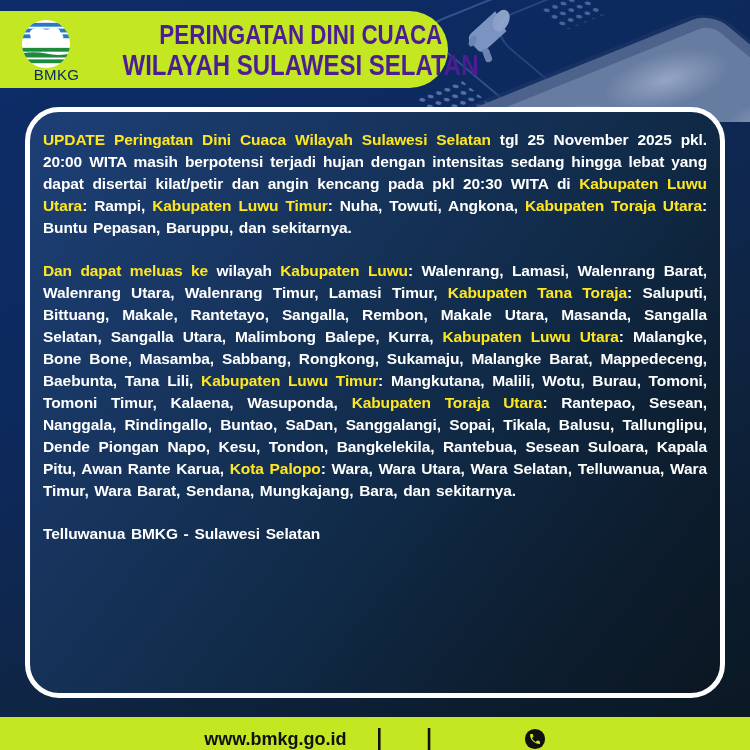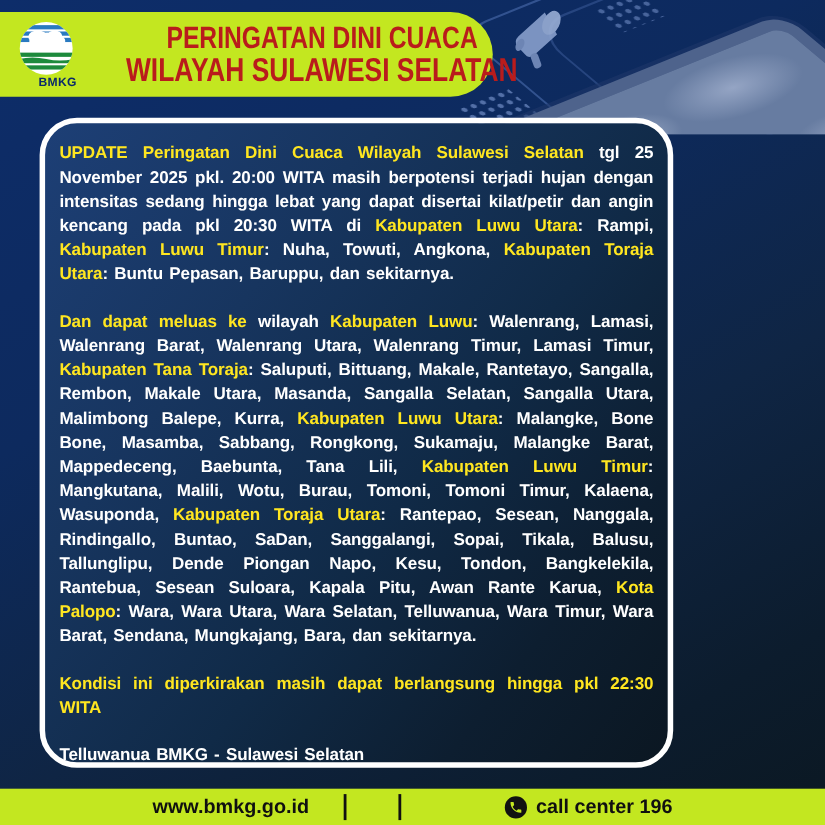--- a/index.html
+++ b/index.html
@@ -20,34 +20,34 @@
       radial-gradient(ellipse 46px 26px at 48% 62%, rgba(181,212,74,.95), transparent 72%),
       radial-gradient(ellipse 60px 30px at 84% 70%, rgba(150,165,195,.7), transparent 70%),
       #677ca1;}
   .dots1{top:84px;left:58px;width:50px;height:36px;background-image:radial-gradient(circle,rgba(130,158,215,.6) 2px,transparent 2.6px);background-size:9px 9px;}
   .dots2{top:-4px;left:180px;width:46px;height:30px;background-image:radial-gradient(circle,rgba(130,158,215,.5) 2px,transparent 2.6px);background-size:9px 9px;}
   .megaphone{position:absolute;top:8px;left:88px;}
   
   .banner{position:absolute;left:0;top:11px;width:448px;height:77px;border-radius:0 39px 39px 0;
     display:flex;align-items:center;z-index:3;}
   .logo-wrap{margin-left:14px;width:64px;display:flex;flex-direction:column;align-items:center;}
-  .logo-label{font-size:11px;font-weight:bold;color:#0a2a6a;line-height:10px;margin-top:1px;letter-spacing:.3px;margin-left:21px;}
-  .titles{flex:1;display:flex;flex-direction:column;align-items:center;justify-content:center;color:#b91c1c;font-weight:bold;}
+  .logo-label{font-size:15px;font-weight:normal;color:#0a2a6a;line-height:10px;margin-top:1px;letter-spacing:.3px;margin-left:21px;}
+  .titles{flex:1;display:flex;flex-direction:column;align-items:center;justify-content:center;color:#4c1d95;font-weight:bold;}
   .title-line1{font-size:28px;line-height:29px;white-space:nowrap;transform:scaleX(.8);}
   .title-line2{font-size:30px;line-height:31px;white-space:nowrap;transform:scaleX(.8);}
   
-  .content-box{position:absolute;left:36px;top:107px;width:576px;height:591px;box-sizing:border-box;
+  .content-box{position:absolute;left:25px;top:107px;width:700px;height:591px;box-sizing:border-box;
     border:5px solid #ffffff;border-radius:34px;z-index:2;padding:17px 13px 10px 13px;
     background:linear-gradient(128deg,#1d3f76 0%,#17355f 30%,#102a47 58%,#0d1e30 80%,#0b1722 100%);}
   .para{margin:0 0 21px 0;font-size:15.5px;line-height:22px;font-weight:bold;text-align:justify;
     letter-spacing:-.1px;word-spacing:1.5px;}
   .run-y{color:#ffe620;}
   .run-w{color:#ffffff;}
   
-  .footer{position:absolute;left:0;bottom:0;width:750px;height:33px;display:flex;align-items:center;
+  .footer{position:absolute;left:0;bottom:0;width:750px;height:33px;display:flex;align-items:flex-end;
     justify-content:center;gap:16px;z-index:4;color:#101010;font-weight:bold;font-size:18px;}
   .footer .grp{display:flex;align-items:center;gap:7px;}
   .sep{font-size:20px;transform:scaleY(1.25);margin:0 14px;}
   .gap-wide{width:46px;}
   .ficon{display:block;}
 </style>
 </head>
 <body>
 
 <div class="illus">
@@ -94,32 +94,30 @@
   <div class="titles">
     <div class="title-line1">PERINGATAN DINI CUACA</div>
     <div class="title-line2">WILAYAH SULAWESI SELATAN</div>
   </div>
 </div>
 
 <div class="content-box">
   <div>
       <p class="para"><span class="run-y">UPDATE Peringatan Dini Cuaca Wilayah Sulawesi Selatan</span><span class="run-w"> tgl 25 November 2025 pkl. 20:00 WITA masih berpotensi terjadi hujan dengan intensitas sedang hingga lebat yang dapat disertai kilat/petir dan angin kencang pada pkl 20:30 WITA di </span><span class="run-y">Kabupaten Luwu Utara</span><span class="run-w">: Rampi, </span><span class="run-y">Kabupaten Luwu Timur</span><span class="run-w">: Nuha, Towuti, Angkona, </span><span class="run-y">Kabupaten Toraja Utara</span><span class="run-w">: Buntu Pepasan, Baruppu, dan sekitarnya.</span></p>
       <p class="para"><span class="run-y">Dan dapat meluas ke</span><span class="run-w"> wilayah </span><span class="run-y">Kabupaten Luwu</span><span class="run-w">: Walenrang, Lamasi, Walenrang Barat, Walenrang Utara, Walenrang Timur, Lamasi Timur, </span><span class="run-y">Kabupaten Tana Toraja</span><span class="run-w">: Saluputi, Bittuang, Makale, Rantetayo, Sangalla, Rembon, Makale Utara, Masanda, Sangalla Selatan, Sangalla Utara, Malimbong Balepe, Kurra, </span><span class="run-y">Kabupaten Luwu Utara</span><span class="run-w">: Malangke, Bone Bone, Masamba, Sabbang, Rongkong, Sukamaju, Malangke Barat, Mappedeceng, Baebunta, Tana Lili, </span><span class="run-y">Kabupaten Luwu Timur</span><span class="run-w">: Mangkutana, Malili, Wotu, Burau, Tomoni, Tomoni Timur, Kalaena, Wasuponda, </span><span class="run-y">Kabupaten Toraja Utara</span><span class="run-w">: Rantepao, Sesean, Nanggala, Rindingallo, Buntao, SaDan, Sanggalangi, Sopai, Tikala, Balusu, Tallunglipu, Dende Piongan Napo, Kesu, Tondon, Bangkelekila, Rantebua, Sesean Suloara, Kapala Pitu, Awan Rante Karua, </span><span class="run-y">Kota Palopo</span><span class="run-w">: Wara, Wara Utara, Wara Selatan, Telluwanua, Wara Timur, Wara Barat, Sendana, Mungkajang, Bara, dan sekitarnya.</span></p>
-      <p class="para"><span class="run-y">Kondisi ini diperkirakan masih dapat berlangsung hingga pkl 22:30 WITA</span></p>
       <p class="para"><span class="run-w">Telluwanua BMKG - Sulawesi Selatan</span></p>
     </div>
 </div>
 
 <div class="footer" style="background:#c3e720;">
   <span>www.bmkg.go.id</span>
   <span class="sep">|</span>
   <span class="sep">|</span>
   <span class="gap-wide"></span>
   <span class="grp">
     <svg class="ficon" width="22" height="22" viewBox="0 0 24 24">
       <circle cx="12" cy="12" r="11" fill="#111111"></circle>
       <g transform="translate(4.8,4.8) scale(0.6)">
         <path fill="#c3e720" d="M6.62 10.79c1.44 2.83 3.76 5.14 6.59 6.59l2.2-2.2c.27-.27.67-.36 1.02-.24 1.12.37 2.33.57 3.57.57.55 0 1 .45 1 1V20c0 .55-.45 1-1 1-9.39 0-17-7.61-17-17 0-.55.45-1 1-1h3.5c.55 0 1 .45 1 1 0 1.25.2 2.45.57 3.57.11.35.03.74-.25 1.02l-2.2 2.2z"></path>
       </g>
     </svg>
-    <span>call center 196</span>
   </span>
 </div>
 
 </body></html>

